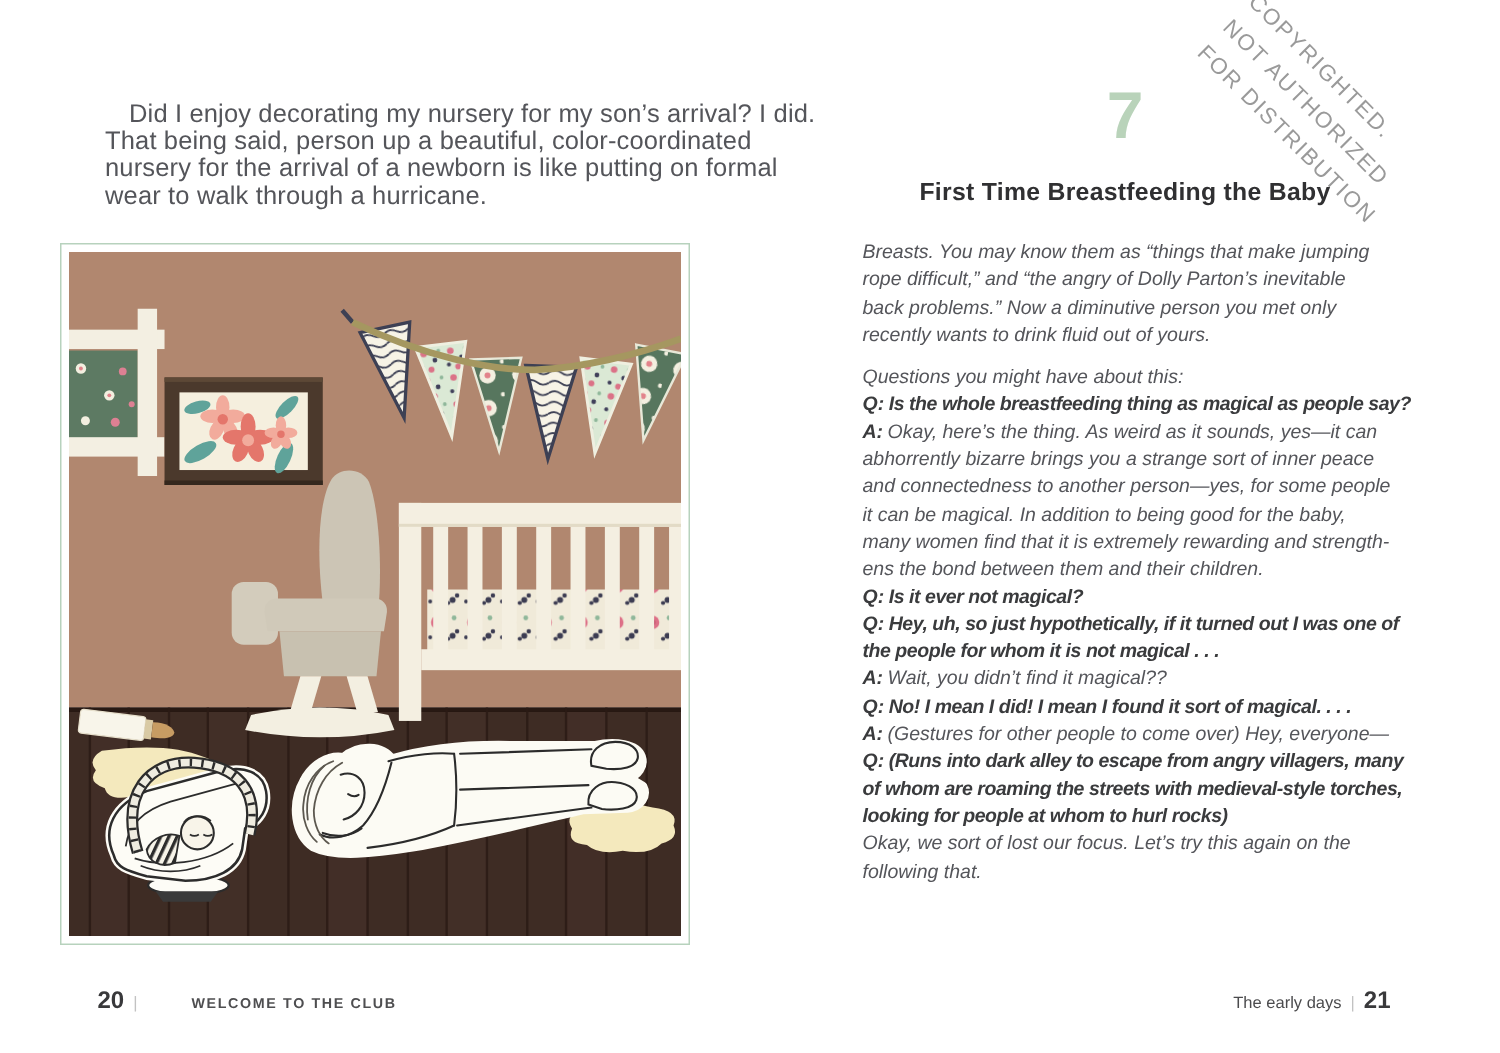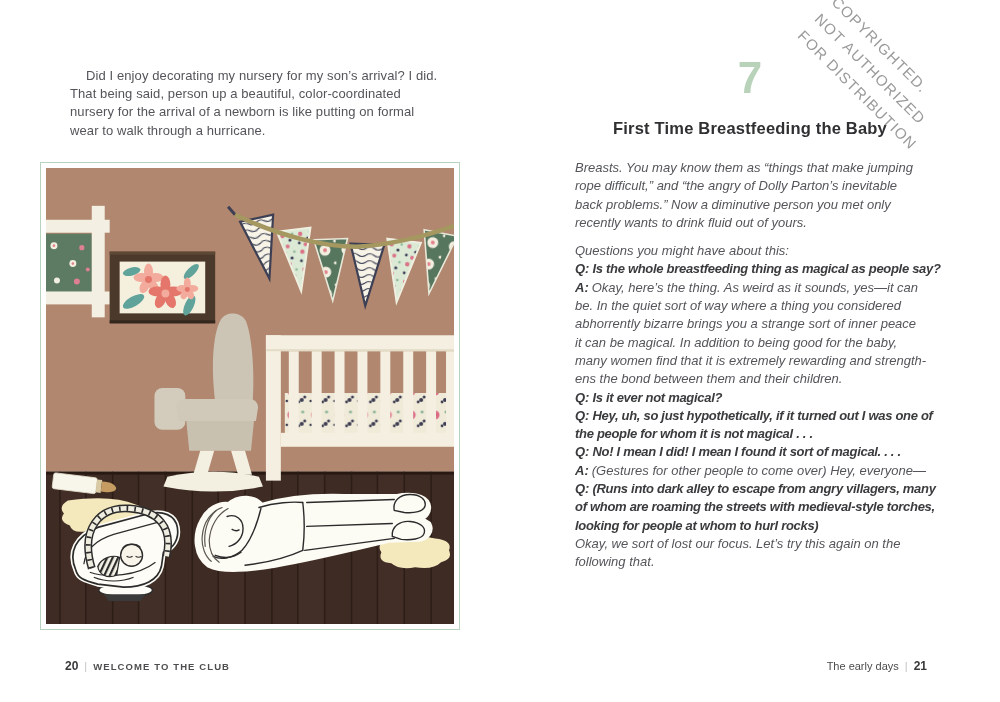--- a/index.html
+++ b/index.html
@@ -3,21 +3,21 @@
 <meta charset="utf-8">
 <style>
   html,body{margin:0;padding:0;}
   body{
     width:1000px;height:702px;position:relative;overflow:hidden;
     background:#ffffff;font-family:"Liberation Sans", sans-serif;
   }
   
   #left-para{
     position:absolute;left:70px;top:67px;width:412px;
-    font-size:13px;line-height:18.2px;color:#54555a;letter-spacing:.1px;
+    font-size:17px;line-height:18.2px;color:#54555a;letter-spacing:.1px;
   }
   #left-para .tline:first-child{text-indent:16px;}
   .tline{white-space:nowrap;}
 
   #illustration-box{
     position:absolute;left:40px;top:162px;width:420px;height:468px;
     border:1px solid #b7d2bd;background:#ffffff;padding:5px;box-sizing:border-box;
   }
   #illustration-box svg{display:block;width:408px;height:456px;}
 
@@ -41,23 +41,23 @@
     position:absolute;left:786px;top:56px;width:214px;
     transform:rotate(45deg);transform-origin:center;
     color:#9a9a9a;font-size:15px;letter-spacing:1.2px;line-height:24px;
     pointer-events:none;z-index:5;white-space:nowrap;
   }
 
   
   .footer{position:absolute;top:659px;font-size:11px;color:#4b4b4d;}
   #footer-left{left:65px;}
   #footer-right{right:73px;}
-  .pnum{font-weight:bold;color:#39393b;font-size:12px;}
+  .pnum{font-weight:bold;color:#39393b;font-size:16px;}
   .sep{color:#c2c2c2;margin:0 6px;font-weight:normal;}
-  .sect-caps{font-size:9.5px;letter-spacing:1.1px;font-weight:bold;color:#4e4e50;}
+  .sect-caps{font-size:9.5px;letter-spacing:1.1px;font-weight:bold;color:#4e4e50;margin-left:30px;}
   .sect-plain{font-size:11px;color:#4b4b4d;}
 </style>
 </head>
 <body>
 
 <div id="left-para">
     <div class="tline">Did I enjoy decorating my nursery for my son’s arrival? I did.</div>
     <div class="tline">That being said, person up a beautiful, color-coordinated</div>
     <div class="tline">nursery for the arrival of a newborn is like putting on formal</div>
     <div class="tline">wear to walk through a hurricane.</div>
@@ -293,28 +293,29 @@
   <div id="chapter-number">7</div>
   <div id="chapter-title">First Time Breastfeeding the Baby</div>
   <div id="qa-lines">
       <div class="tline"><span>Breasts. You may know them as “things that make jumping</span></div>
       <div class="tline"><span>rope difficult,” and “the angry of Dolly Parton’s inevitable</span></div>
       <div class="tline"><span>back problems.” Now a diminutive person you met only</span></div>
       <div class="tline"><span>recently wants to drink fluid out of yours.</span></div>
       <div class="tline gap"><span>Questions you might have about this:</span></div>
       <div class="tline bold"><b class="pfx">Q:</b><span>Is the whole breastfeeding thing as magical as people say?</span></div>
       <div class="tline"><b class="pfx">A:</b><span>Okay, here’s the thing. As weird as it sounds, yes—it can</span></div>
-      <div class="tline"><span>be. In the quiet sort of way where a thing you considered</span></div>
       <div class="tline"><span>abhorrently bizarre brings you a strange sort of inner peace</span></div>
+      <div class="tline"><span>and connectedness to another person—yes, for some people</span></div>
       <div class="tline"><span>it can be magical. In addition to being good for the baby,</span></div>
       <div class="tline"><span>many women find that it is extremely rewarding and strength-</span></div>
       <div class="tline"><span>ens the bond between them and their children.</span></div>
       <div class="tline bold"><b class="pfx">Q:</b><span>Is it ever not magical?</span></div>
       <div class="tline bold"><b class="pfx">Q:</b><span>Hey, uh, so just hypothetically, if it turned out I was one of</span></div>
       <div class="tline bold"><span>the people for whom it is not magical . . .</span></div>
+      <div class="tline"><b class="pfx">A:</b><span>Wait, you didn’t find it magical??</span></div>
       <div class="tline bold"><b class="pfx">Q:</b><span>No! I mean I did! I mean I found it sort of magical. . . .</span></div>
       <div class="tline"><b class="pfx">A:</b><span>(Gestures for other people to come over) Hey, everyone—</span></div>
       <div class="tline bold"><b class="pfx">Q:</b><span>(Runs into dark alley to escape from angry villagers, many</span></div>
       <div class="tline bold"><span>of whom are roaming the streets with medieval-style torches,</span></div>
       <div class="tline bold"><span>looking for people at whom to hurl rocks)</span></div>
       <div class="tline"><span>Okay, we sort of lost our focus. Let’s try this again on the</span></div>
       <div class="tline"><span>following that.</span></div>
     </div>
 </div>
 

